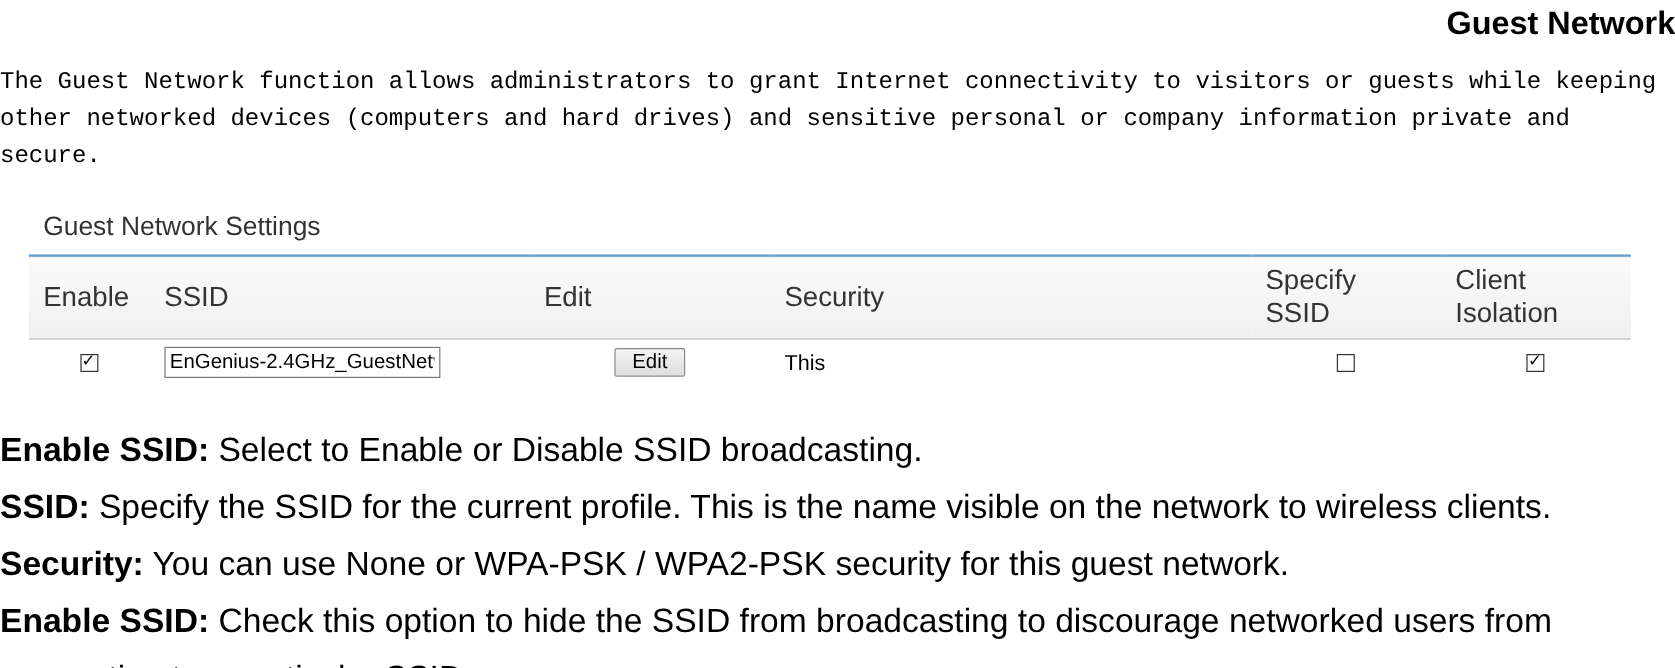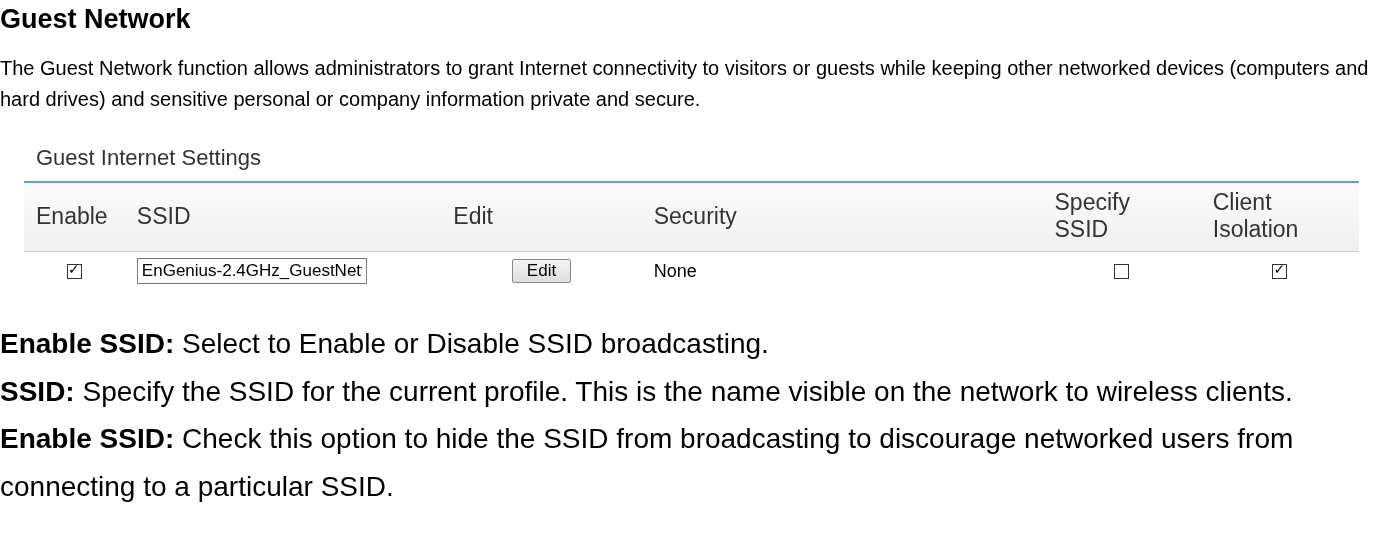--- a/index.html
+++ b/index.html
@@ -7,25 +7,27 @@
       font-family: Arial, Helvetica, sans-serif;
       color: #000;
       background: #fff;
       width: 1396px;
       padding: 4px 0 0 0;
     }
     h1 {
       font-size: 27px;
       font-weight: 700;
       margin-bottom: 18px;
+      text-align: right;
     }
     .intro {
       font-size: 20px;
       line-height: 1.55;
       margin-bottom: 24px;
+      font-family: Liberation Mono, monospace;
     }
     .settings-panel {
       margin-left: 24px;
       margin-bottom: 30px;
       width: 1335px;
     }
     .settings-title {
       font-size: 22px;
       color: #333;
       padding: 6px 12px 10px 12px;
@@ -102,21 +104,21 @@
     .col-iso    { width: 150px; text-align: center;}
   </style>
 </head>
 <body>
 
 <h1>Guest Network</h1>
 
 <p class="intro">The Guest Network function allows administrators to grant Internet connectivity to visitors or guests while keeping other networked devices (computers and hard drives) and sensitive personal or company information private and secure.</p>
 
 <div class="settings-panel">
-  <div class="settings-title">Guest Internet Settings</div>
+  <div class="settings-title">Guest Network Settings</div>
   <table class="settings-table">
     <thead>
       <tr>
         <th class="col-enable">Enable</th>
         <th class="col-ssid">SSID</th>
         <th class="col-edit">Edit</th>
         <th class="col-sec">Security</th>
         <th class="col-hidden">Specify SSID</th>
         <th class="col-iso">Client Isolation</th>
       </tr>
@@ -125,29 +127,30 @@
       <tr>
         <td class="center">
           <span id="enable-cb" class="checkbox checked"></span>
         </td>
         <td>
           <input class="ssid-input" type="text" value="EnGenius-2.4GHz_GuestNetv" style="">
         </td>
         <td class="center">
           <button class="edit-btn">Edit</button>
         </td>
-        <td>None</td>
+        <td>This</td>
         <td class="center">
           <span id="hidden-cb" class="checkbox"></span>
         </td>
         <td class="center">
           <span id="iso-cb" class="checkbox checked"></span>
         </td>
       </tr>
     </tbody>
   </table>
 </div>
 
 <div class="definitions">
   <p><b>Enable SSID:</b><span> Select to Enable or Disable SSID broadcasting.</span></p>
   <p><b>SSID:</b><span> Specify the SSID for the current profile. This is the name visible on the network to wireless clients.</span></p>
+  <p><b>Security:</b><span> You can use None or WPA-PSK / WPA2-PSK security for this guest network.</span></p>
   <p><b>Enable SSID:</b><span> Check this option to hide the SSID from broadcasting to discourage networked users from connecting to a particular SSID.</span></p>
 </div>
 
 </body></html>

